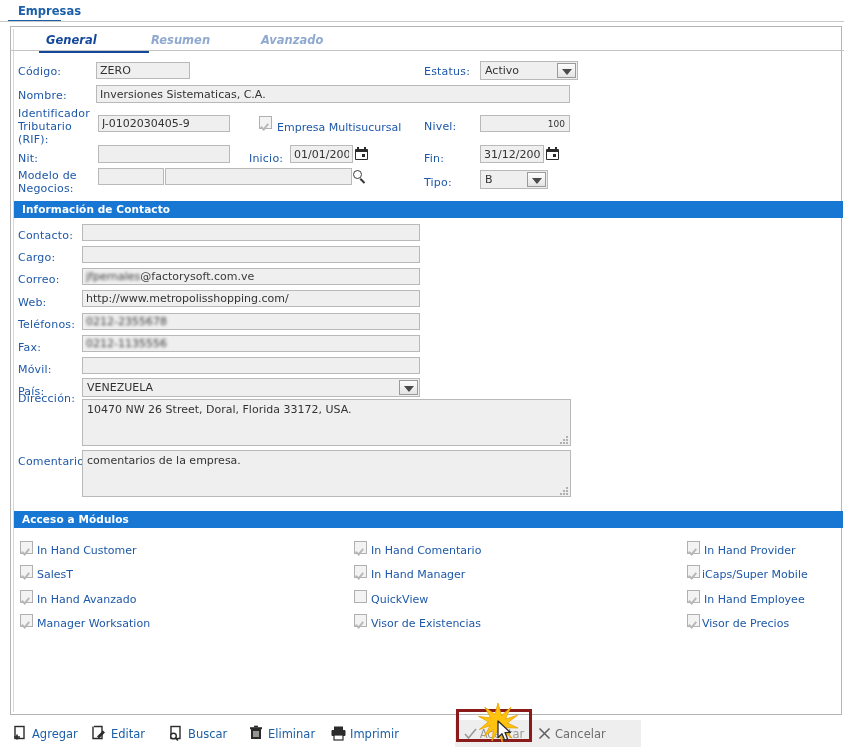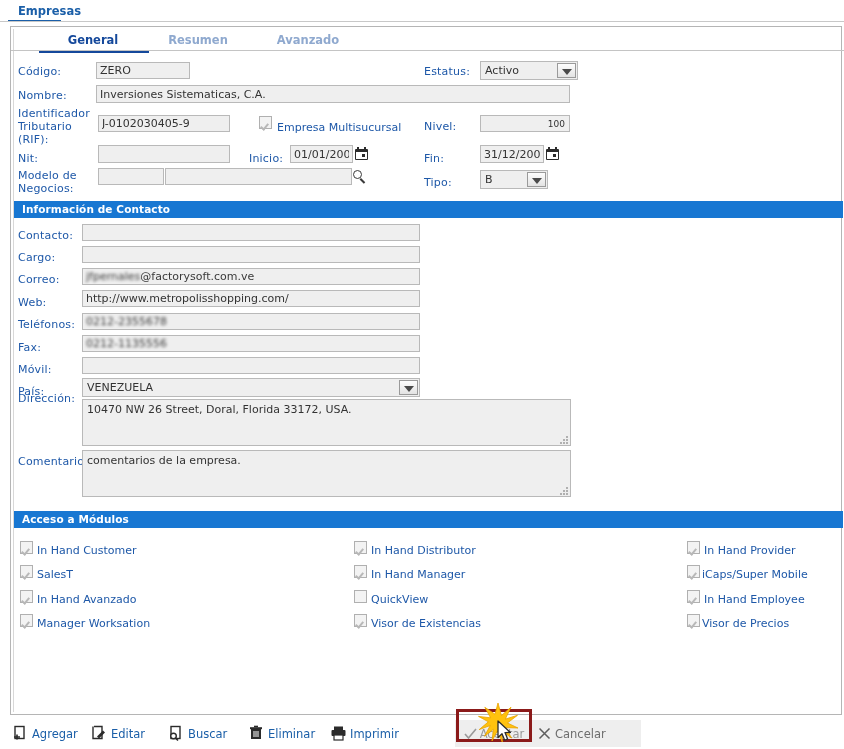--- a/index.html
+++ b/index.html
@@ -39,21 +39,21 @@
   .panel-inner-edge{
     position:absolute;left:13px;top:29px;width:1px;height:683px;background:#d8d8d8;
   }
 
   
   .tabstrip{
     position:absolute;left:11px;top:29px;width:832px;height:24px;
   }
   .tab{
     position:absolute;top:4px;font-size:11.5px;
-    font-weight:bold;text-align:center;
+    font-weight:bold;font-style:italic;
   }
   .tab.active{color:#14489b;}
   .tab.inactive{color:#8fa9cf;font-weight:bold;}
   .tab-underline{
     position:absolute;top:21px;height:3px;background:#14489b;
   }
   .tabstrip-hr{
     position:absolute;left:11px;top:50px;width:833px;height:1px;background:#c4c4c4;
   }
 
@@ -323,21 +323,21 @@
 <div class="cbx checked" style="left:20px;top:541px;"></div>
 <div class="cbxlbl" style="left:37px;top:544px;">In Hand Customer</div>
 <div class="cbx checked" style="left:20px;top:565px;"></div>
 <div class="cbxlbl" style="left:37px;top:568px;">SalesT</div>
 <div class="cbx checked" style="left:20px;top:590px;"></div>
 <div class="cbxlbl" style="left:37px;top:593px;">In Hand Avanzado</div>
 <div class="cbx checked" style="left:20px;top:614px;"></div>
 <div class="cbxlbl" style="left:37px;top:617px;">Manager Worksation</div>
 
 <div class="cbx checked" style="left:354px;top:541px;"></div>
-<div class="cbxlbl" style="left:371px;top:544px;">In Hand Distributor</div>
+<div class="cbxlbl" style="left:371px;top:544px;">In Hand Comentario</div>
 <div class="cbx checked" style="left:354px;top:565px;"></div>
 <div class="cbxlbl" style="left:371px;top:568px;">In Hand Manager</div>
 <div class="cbx" style="left:354px;top:590px;"></div>
 <div class="cbxlbl" style="left:371px;top:593px;">QuickView</div>
 <div class="cbx checked" style="left:354px;top:614px;"></div>
 <div class="cbxlbl" style="left:371px;top:617px;">Visor de Existencias</div>
 
 <div class="cbx checked" style="left:687px;top:541px;"></div>
 <div class="cbxlbl" style="left:704px;top:544px;">In Hand Provider</div>
 <div class="cbx checked" style="left:687px;top:565px;"></div>

